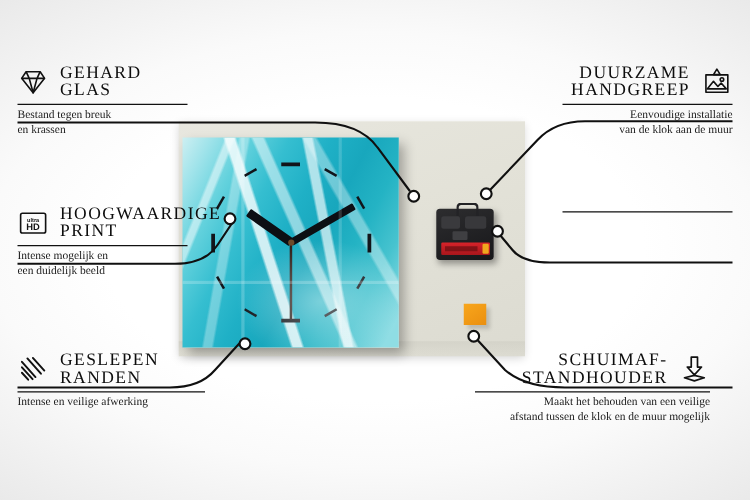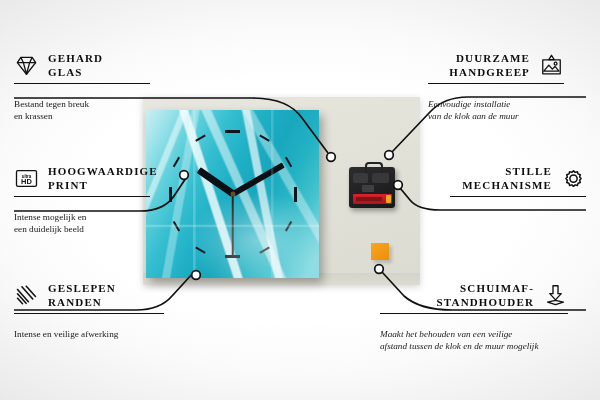--- a/index.html
+++ b/index.html
@@ -87,32 +87,32 @@
   
   #connectors{position:absolute;left:0;top:0;width:600px;height:400px;pointer-events:none;}
   .conn-path{fill:none;stroke:#101010;stroke-width:1.7;}
   .conn-dot{fill:#ffffff;stroke:#101010;stroke-width:1.7;}
   
   .feature{position:absolute;}
   .feat-head{display:flex;align-items:center;gap:9px;}
   .feat-left .feat-head{justify-content:flex-start;}
   .feat-right .feat-head{justify-content:flex-end;flex-direction:row;}
   .feat-title{
-    font-size:11px;font-weight:bold;letter-spacing:1.15px;
+    font-size:14px;font-weight:normal;letter-spacing:1.15px;
     line-height:13.5px;color:#0d0d0d;text-transform:uppercase;
     white-space:pre-line;
   }
   .feat-left .feat-title{text-align:left;}
   .feat-right .feat-title{text-align:right;}
   .feat-rule{height:1.3px;background:#111;margin-top:4px;}
   .feat-desc{
-    font-size:9.2px;line-height:11.2px;color:#1a1a1a;margin-top:15px;white-space:pre-line;
+    font-size:9.2px;line-height:11.2px;color:#1a1a1a;margin-top:2px;white-space:pre-line;
   }
   .feat-left .feat-desc{text-align:left;}
-  .feat-right .feat-desc{font-style:italic;}
+  .feat-right .feat-desc{text-align:right;}
   .ficon{width:25px;height:25px;flex:0 0 25px;display:block;}
   .ficon svg{display:block;width:25px;height:25px;}
 </style>
 </head>
 <body>
 
 <div id="stage">
 
   <div id="photo-panel"></div>
   <div id="panel-floor"></div>
@@ -214,53 +214,41 @@
         </g>
           </svg>
       </span>
       <span class="feat-title">GESLEPEN
 RANDEN</span>
     </div>
     <div class="feat-rule" style="width:150px;"></div>
     <div class="feat-desc">Intense en veilige afwerking</div>
   </div>
 
-  <div class="feature feat-right" style="left:428px;top:52px;width:136px;">
+  <div class="feature feat-right" style="left:450px;top:52px;width:136px;">
     <div class="feat-head">
       <span class="feat-title">DUURZAME
 HANDGREEP</span>
       <span class="ficon">
         <svg viewBox="0 0 24 24">
             <g fill="none" stroke="#111" stroke-width="1.25" stroke-linejoin="round">
           <path d="M12 2.2 9.4 6.4h5.2z"></path>
           <rect x="3.6" y="6.6" width="16.8" height="13.4"></rect>
           <path d="M4.6 17.4 9.4 11.6l3.4 3.9 2.5-2.6 3.9 4.5z"></path>
           <circle cx="15.9" cy="10.2" r="1.35"></circle>
         </g>
           </svg>
       </span>
     </div>
     <div class="feat-rule" style="width:136px;"></div>
     <div class="feat-desc">Eenvoudige installatie
 van de klok aan de muur</div>
   </div>
 
   <div class="feature feat-right" style="left:450px;top:165px;width:136px;">
-    <div class="feat-head">
-      <span class="feat-title">STILLE
-MECHANISME</span>
-      <span class="ficon">
-        <svg viewBox="0 0 24 24">
-          <g fill="none" stroke="#111" stroke-width="1.45" stroke-linejoin="round">
-            <path d="M12 3.1 13.6 4.5 15.7 3.9 16.4 6 18.5 6.8 17.9 8.9 19.3 10.5 17.9 12.1 18.5 14.2 16.4 15 15.7 17.1 13.6 16.5 12 17.9 10.4 16.5 8.3 17.1 7.6 15 5.5 14.2 6.1 12.1 4.7 10.5 6.1 8.9 5.5 6.8 7.6 6 8.3 3.9 10.4 4.5z" transform="translate(0,1.6)"></path>
-            <circle cx="12" cy="12.1" r="3.5"></circle>
-          </g>
-        </svg>
-      </span>
-    </div>
     <div class="feat-rule" style="width:136px;"></div>
   </div>
 
   <div class="feature feat-right" style="left:380px;top:282px;width:188px;">
     <div class="feat-head">
       <span class="feat-title">SCHUIMAF-
 STANDHOUDER</span>
       <span class="ficon">
         <svg viewBox="0 0 24 24">
             <g fill="none" stroke="#111" stroke-width="1.3" stroke-linejoin="round">

